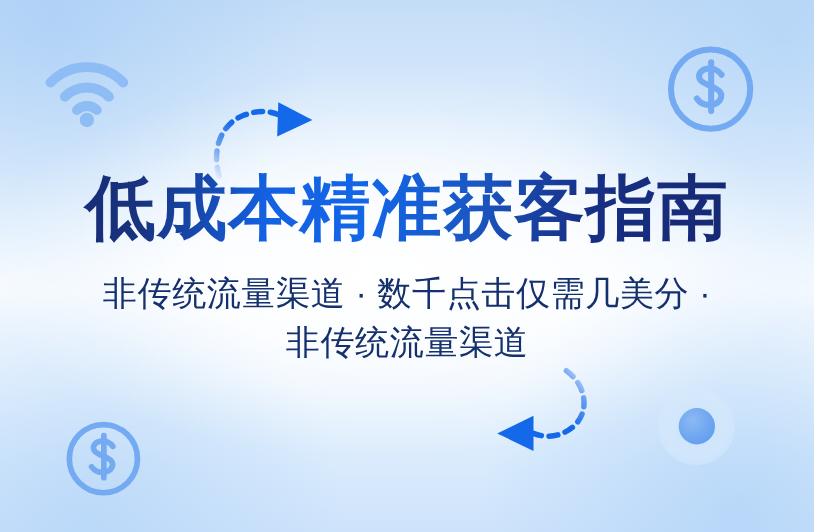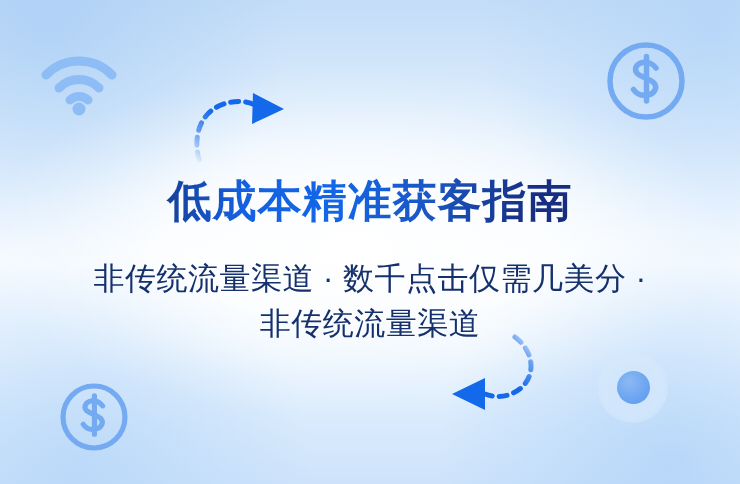--- a/index.html
+++ b/index.html
@@ -83,22 +83,22 @@
   }
 
   
   .text-stack {
     position: absolute;
     left: 0; right: 0;
     top: 150px;
     text-align: center;
   }
   #headline {
-    margin: 12px;
-    font-size: 44px;
+    margin: 0;
+    font-size: 64px;
     line-height: 78px;
     font-weight: 700;
     letter-spacing: 1px;
     background-image: linear-gradient(100deg,
         #16246b 0%,
         #18337f 18%,
         #1461e2 33%,
         #1266e8 45%,
         #1a57c4 58%,
         #172f84 72%,

